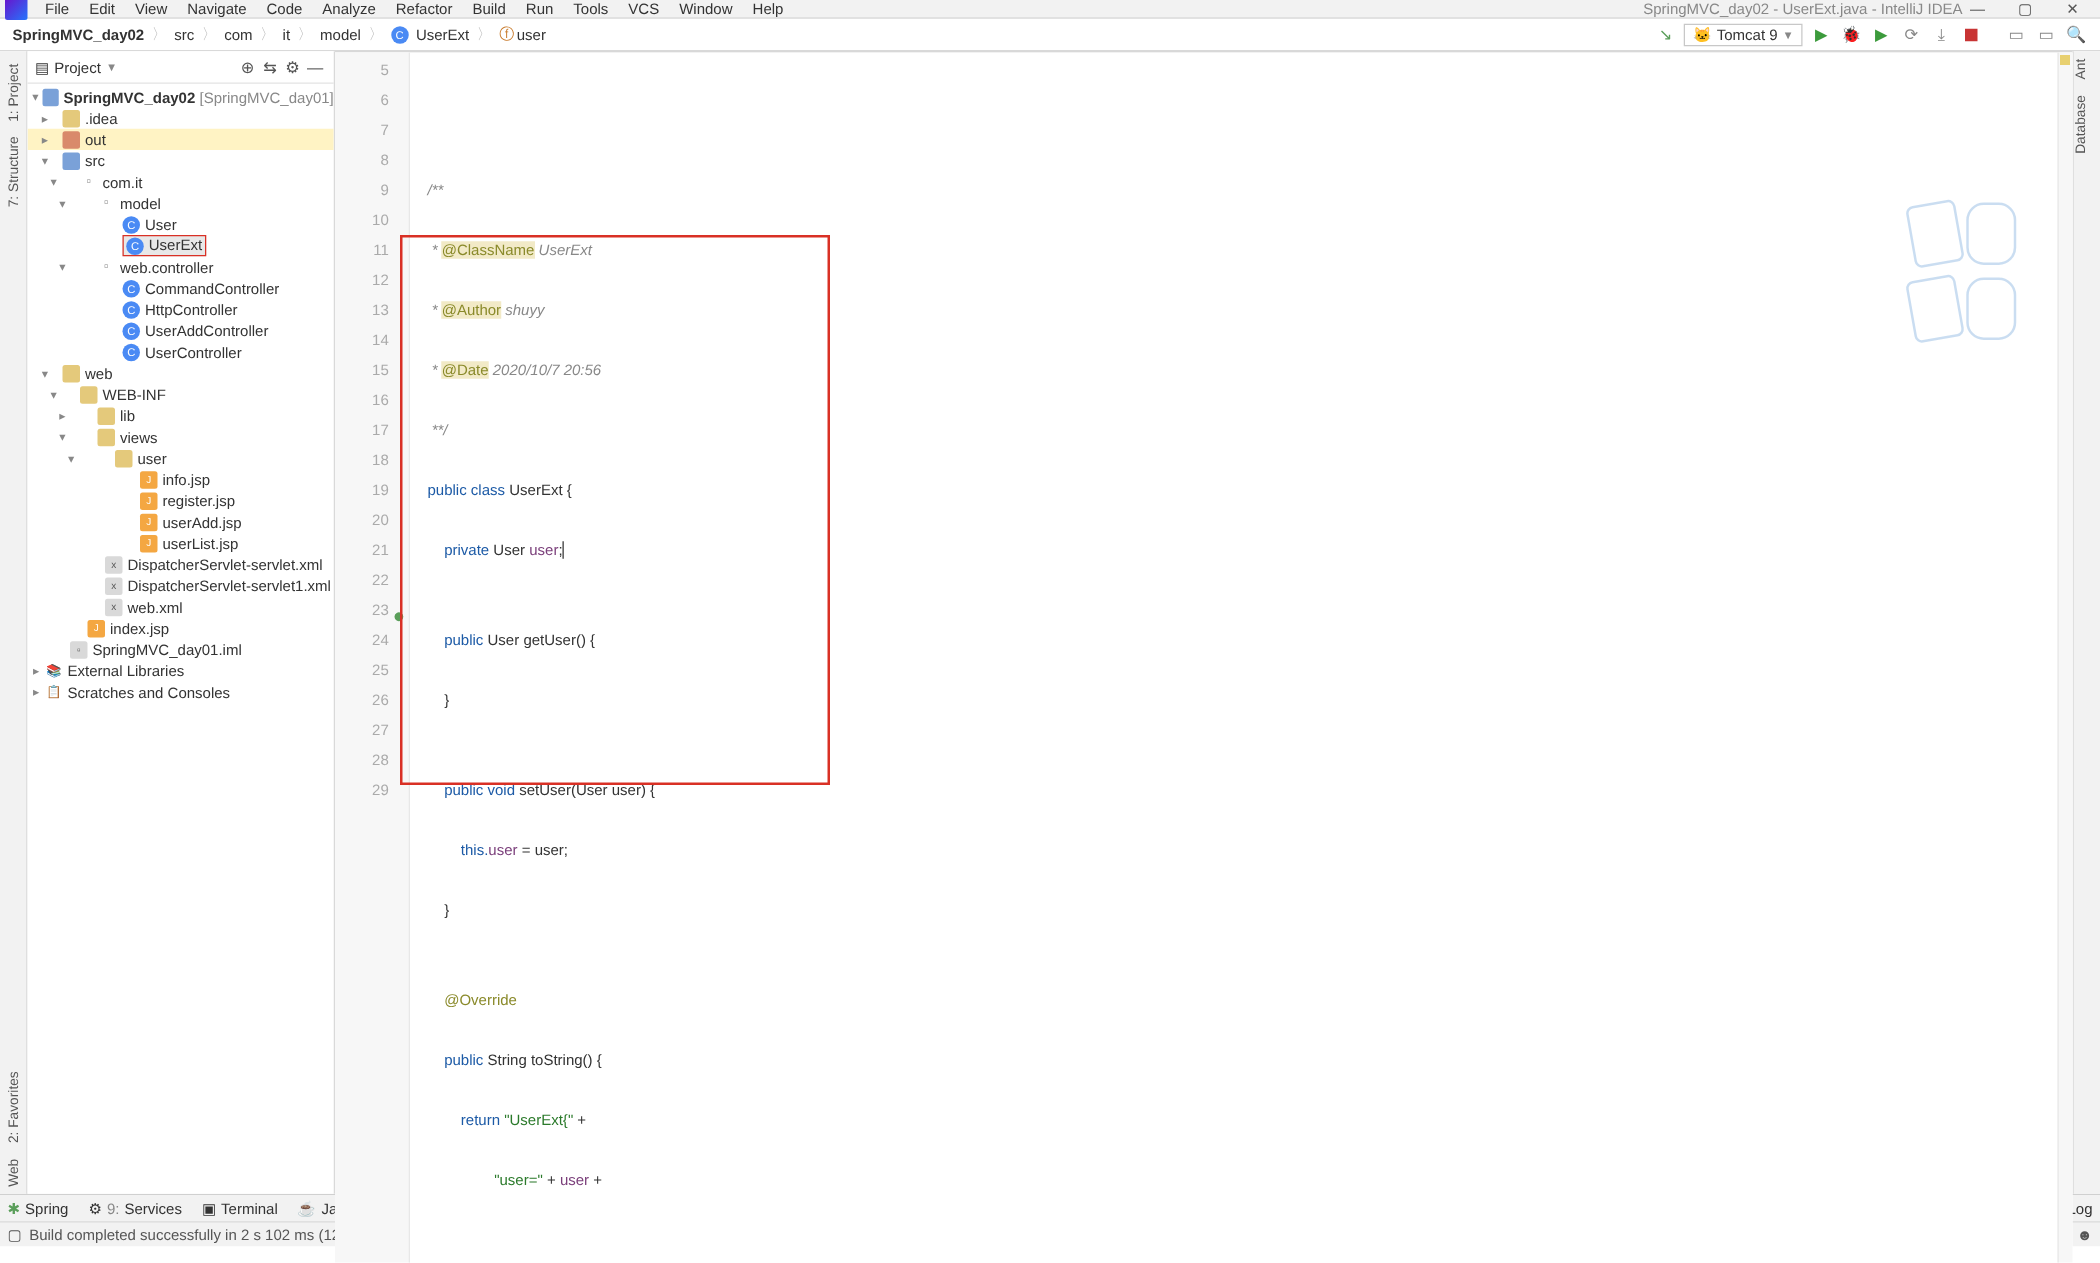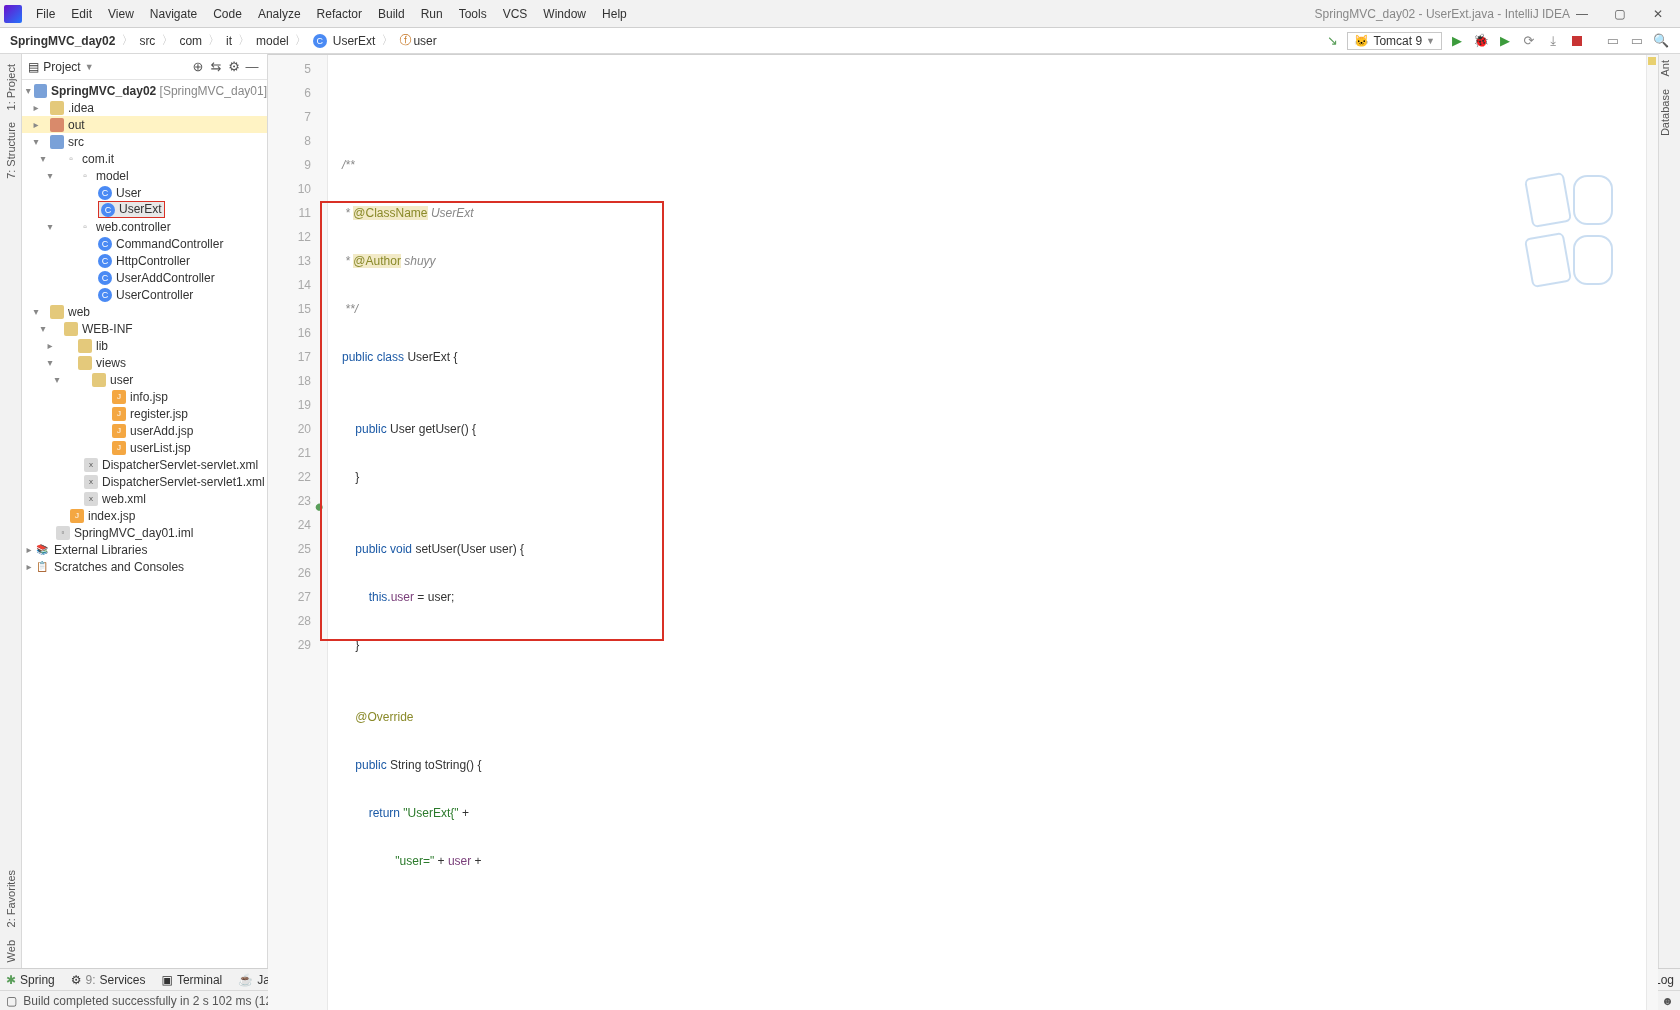--- a/index.html
+++ b/index.html
@@ -1,20 +1,20 @@
 <!DOCTYPE html>
 <html><head>
 <meta charset="utf-8">
 <style>
 * { margin:0; padding:0; box-sizing:border-box; font-family: "Segoe UI", Arial, sans-serif; font-size:12px; }
 html,body{ width:1680px; height:1010px; background:#fff; overflow:hidden; color:#333; user-select:none; }
 .row{ display:flex; align-items:center; }
 
 
-.title-bar{ height:28px; background:#f2f2f2; border-bottom:1px solid #d0d0d0; display:flex; align-items:center; padding:0 4px; }
+.title-bar{ height:15px; background:#f2f2f2; border-bottom:1px solid #d0d0d0; display:flex; align-items:center; padding:0 4px; }
 .logo{ width:18px; height:18px; background:linear-gradient(135deg,#6a11cb,#2575fc); border-radius:2px; margin-right:6px; }
 .menu-item{ padding:2px 8px; cursor:default; }
 .win-title{ flex:1; text-align:right; color:#888; font-size:12px; }
 .win-btns{ display:flex; gap:14px; padding-right:6px; color:#555;}
 .win-btn{ width:24px; text-align:center; }
 
 
 .crumb-bar{ height:26px; display:flex; align-items:center; padding:0 6px; border-bottom:1px solid #d9d9d9; background:#fff; }
 .crumb{ display:flex; align-items:center; gap:2px; padding:1px 4px; }
 .crumb-sep{ color:#bbb; padding:0 2px; }
@@ -361,22 +361,24 @@
         <div class="ln">28</div>
         <div class="ln">29</div>
       </div>
       <div class="code">
 <div class="hl-line" style="top:170px"></div>
 <div class="redbox" style="left:-8px; top:146px; width:344px; height:440px;"></div>
 <div></div>
 <div><span class="cmt">/**</span></div>
 <div><span class="cmt"> * </span><span class="ann ann-bg">@ClassName</span><span class="cmt"> UserExt</span></div>
 <div><span class="cmt"> * </span><span class="ann ann-bg">@Author</span><span class="cmt"> shuyy</span></div>
+<div><span class="cmt"> * </span><span class="ann ann-bg">@Date</span><span class="cmt"> 2020/10/7 20:56</span></div>
 <div><span class="cmt"> **/</span></div>
 <div><span class="kw">public class </span><span>UserExt </span><span>{</span></div>
+<div><span class="kw">    private </span><span>User </span><span class="fld">user</span><span>;</span><span class="cursor"></span></div>
 <div></div>
 <div><span class="kw">    public </span><span>User </span><span class="fn">getUser</span><span>() {</span></div>
 <div><span>    }</span></div>
 <div></div>
 <div><span class="kw">    public void </span><span class="fn">setUser</span><span>(User user) {</span></div>
 <div><span class="kw">        this.</span><span class="fld">user</span><span> = user;</span></div>
 <div><span>    }</span></div>
 <div></div>
 <div><span class="ann">    @Override</span></div>
 <div><span class="kw">    public </span><span>String </span><span class="fn">toString</span><span>() {</span></div>

